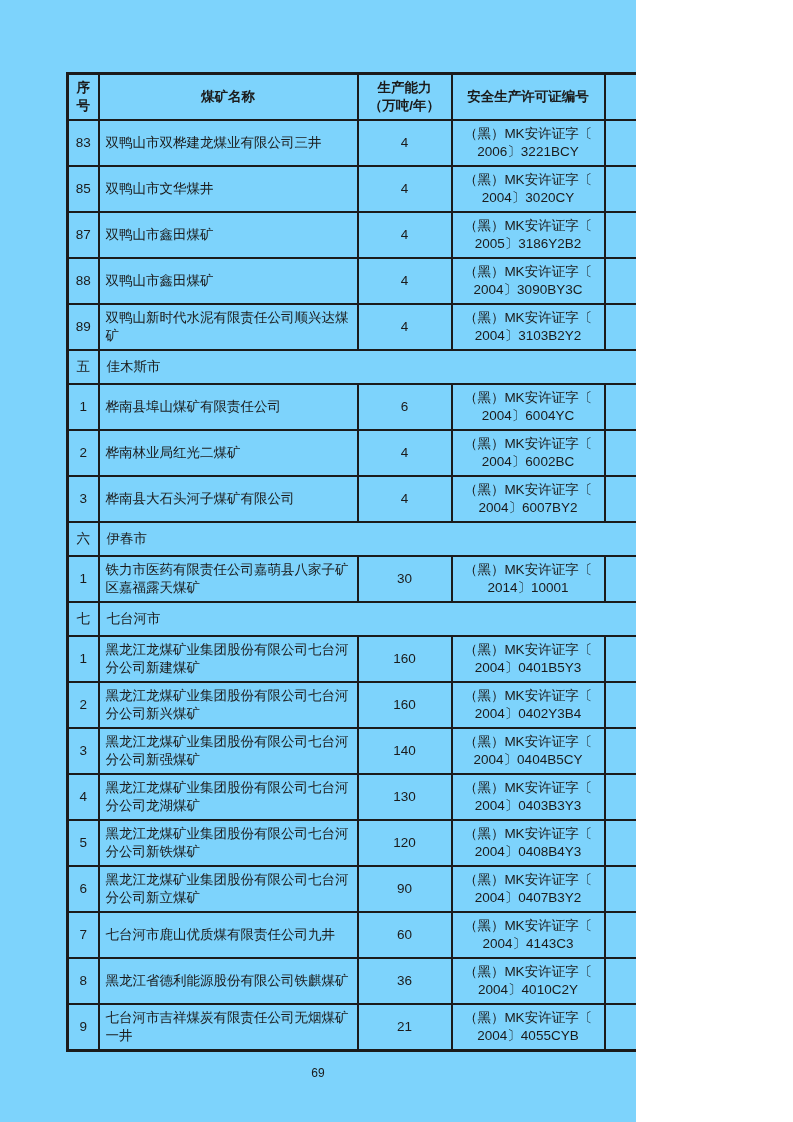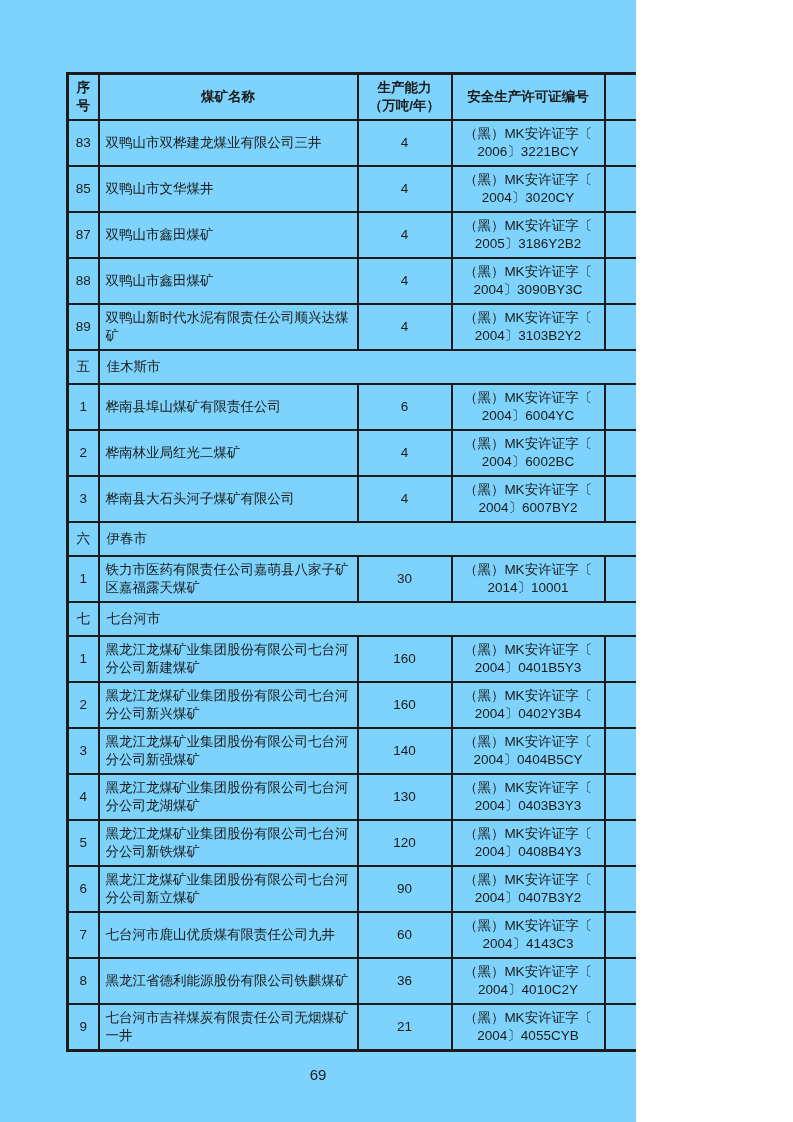--- a/index.html
+++ b/index.html
@@ -71,21 +71,21 @@
   .c-section {
     text-align: left;
     padding: 3px 7px;
   }
   .page-number {
     position: absolute;
     left: 0;
     right: 0;
     top: 1066px;
     text-align: center;
-    font-size: 15px;
+    font-size: 12px;
     color: #1b1b1b;
   }
 </style>
 </head>
 <body>
 
 <div class="page" data-name="document-page">
 
   <table class="mine-table" data-name="coal-mine-table">
     <colgroup>

